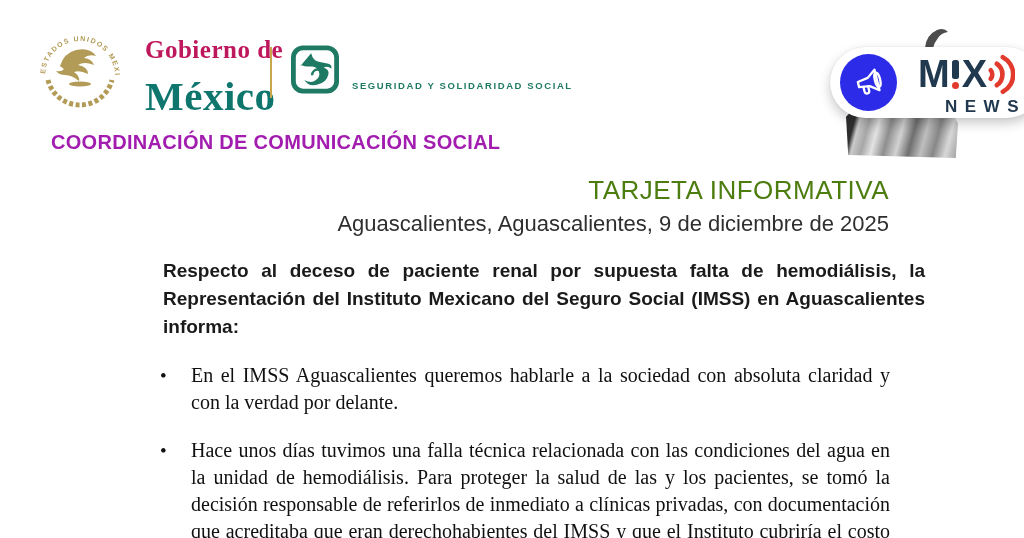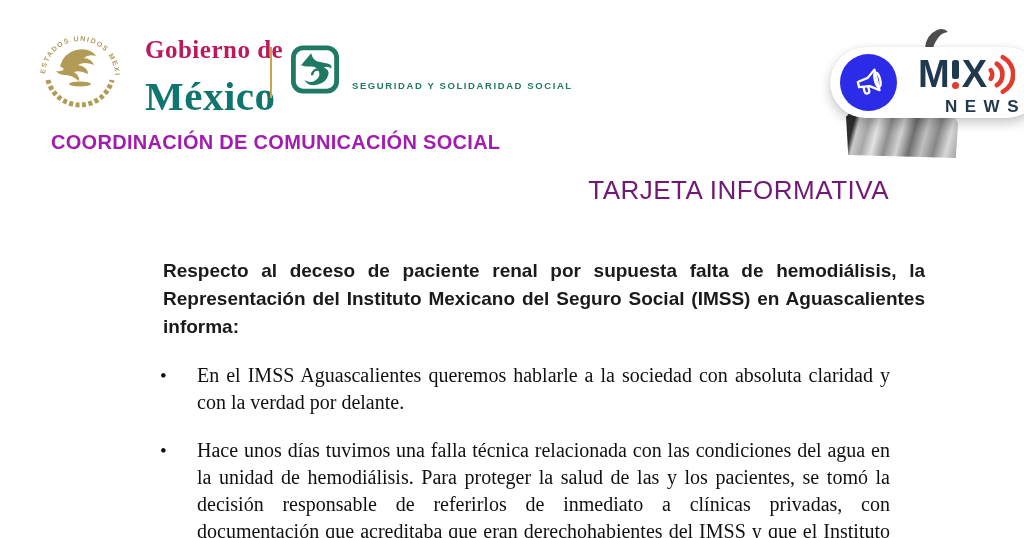--- a/index.html
+++ b/index.html
@@ -44,36 +44,36 @@
   .mix-letter { font-size:38px; font-weight:bold; color:#21394E; line-height:0.95; letter-spacing:-1px; }
   .bang { display:flex; flex-direction:column; align-items:center; margin:4px 3px 0 3px; }
   .bang-bar { width:7px; height:19px; background:#21394E; border-radius:2.5px; }
   .bang-dot { width:7px; height:7px; background:#E23B2E; border-radius:50%; margin-top:3px; }
   .waves { margin-left:1px; margin-top:-3px; }
   .mix-news { font-size:17px; font-weight:bold; color:#21394E; letter-spacing:7.5px; margin-top:2px; padding-left:3px; white-space:nowrap;margin-left:24px; }
 
   
   .doc-title {
     position:absolute; left:127px; top:175px; width:762px; text-align:right;
-    font-size:26px; color:#701a75; letter-spacing:0.5px;
+    font-size:26px; color:#4d7c0f; letter-spacing:0.5px;
   }
   .doc-date {
     position:absolute; left:127px; top:211px; width:762px; text-align:right;
     font-size:22px; color:#2e2e2e;
   }
   .doc-intro {
     position:absolute; left:127px; top:257px; width:762px;
     font-size:19px; line-height:28px; font-weight:bold; color:#1a1a1a; text-align:justify;margin-left:36px;
   }
   .doc-bullets { position:absolute; left:160px; top:362px; width:730px; }
   .bullet { display:flex; margin-bottom:21px; }
   .bullet-dot { flex:0 0 31px; width:31px; font-size:19px; line-height:27px; color:#101010; font-family:"Liberation Serif", serif; }
   .bullet-text {
     flex:1; font-family:"Liberation Serif", serif; font-size:20px; line-height:27px;
-    color:#101010; text-align:justify;margin-left:6px;
+    color:#101010; text-align:justify;
   }
 </style>
 </head>
 <body>
 
 <div class="page">
 
   <div class="seal">
     <svg width="88" height="92" viewBox="0 0 88 92">
       <defs>
@@ -139,20 +139,21 @@
             <path d="M10.5 10 a14 14 0 0 1 0 23" stroke-width="5"></path>
             <path d="M17 3 a21 21 0 0 1 0 37" stroke-width="5"></path>
           </g>
         </svg>
       </div>
       <div class="mix-news">NEWS</div>
     </div>
   </div>
 
   <div class="doc-title">TARJETA INFORMATIVA</div>
+  <div class="doc-date">Aguascalientes, Aguascalientes, 9 de diciembre de 2025</div>
   <div class="doc-intro">Respecto al deceso de paciente renal por supuesta falta de hemodiálisis, la Representación del Instituto Mexicano del Seguro Social (IMSS) en Aguascalientes informa:</div>
 
   <div class="doc-bullets">
     <div class="bullet">
       <span class="bullet-dot">•</span>
       <p class="bullet-text">En el IMSS Aguascalientes queremos hablarle a la sociedad con absoluta claridad y con la verdad por delante.</p>
     </div>
     <div class="bullet">
       <span class="bullet-dot">•</span>
       <p class="bullet-text">Hace unos días tuvimos una falla técnica relacionada con las condiciones del agua en la unidad de hemodiálisis. Para proteger la salud de las y los pacientes, se tomó la decisión responsable de referirlos de inmediato a clínicas privadas, con documentación que acreditaba que eran derechohabientes del IMSS y que el Instituto cubriría el costo de sus sesiones.</p>

